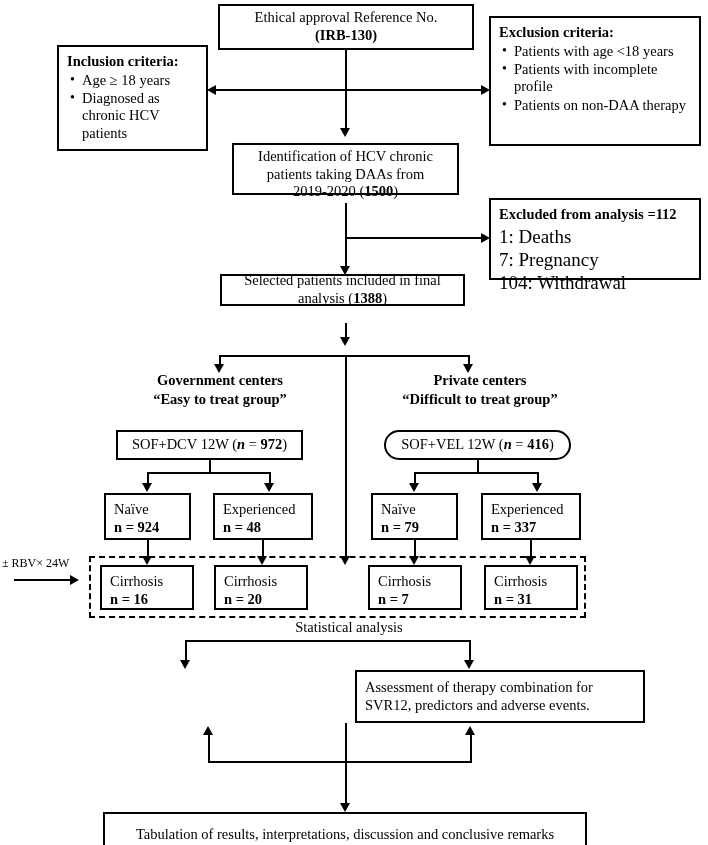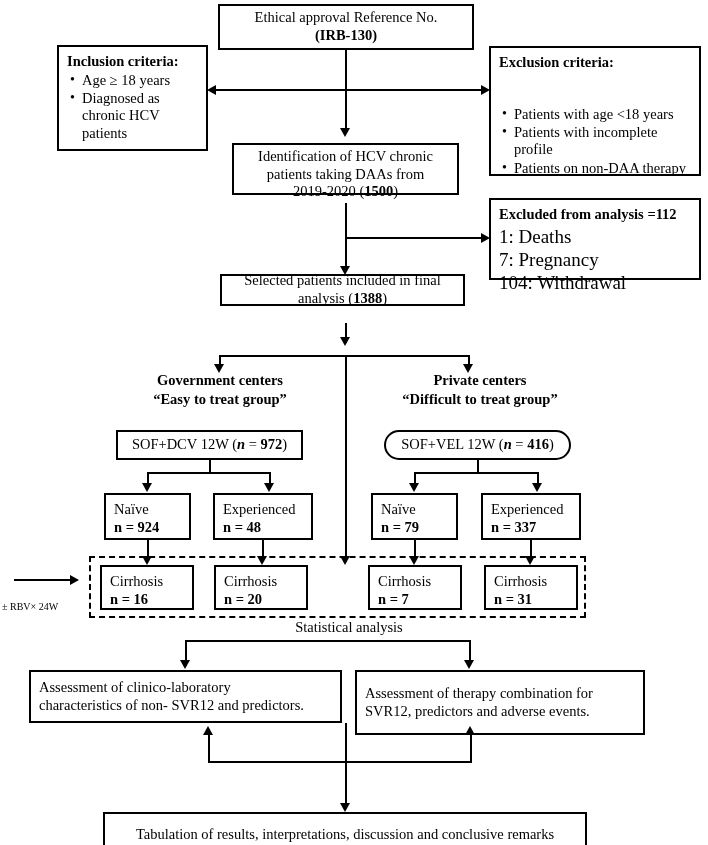--- a/index.html
+++ b/index.html
@@ -66,24 +66,23 @@
   .excl-line { font-size: 19px; line-height: 1.22; }
   .grp-label {
     position: absolute;
     text-align: center;
     font-weight: bold;
     font-size: 14.5px;
     line-height: 1.28;
   }
   .side-label {
     position: absolute;
-    font-size: 10px;
+    font-size: 12px;
     line-height: 1.1;
     white-space: nowrap;
-    margin-top: 44px;
   }
   .stat-label {
     position: absolute;
     font-size: 14.5px;
     text-align: center;
     white-space: nowrap;
   }
   
   .ln {
     position: absolute;
@@ -136,21 +135,21 @@
   <div class="arw arw-d" style="left:340px; top:128px;"></div>
 
   <div class="box thin left-align" style="left:57px; top:45px; width:151px; height:106px;">
     <div class="crit-title">Inclusion criteria:</div>
     <ul class="crit">
       <li>Age ≥ 18 years</li>
       <li>Diagnosed as chronic HCV patients</li>
     </ul>
   </div>
 
-  <div class="box thin left-align" style="left:489px; top:46px; width:212px; height:130px;gap:33px;">
+  <div class="box thin left-align" style="left:489px; top:16px; width:212px; height:130px;">
     <div class="crit-title">Exclusion criteria:</div>
     <ul class="crit">
       <li>Patients with age &lt;18 years</li>
       <li>Patients with incomplete profile</li>
       <li>Patients on non-DAA therapy</li>
     </ul>
   </div>
 
   <div class="ln hln" style="left:216px; top:89px; width:266px; height:1.6px;"></div>
   <div class="arw arw-l" style="left:207px; top:85px;"></div>
@@ -290,26 +289,22 @@
   </div>
 
   <div class="stat-label" style="left:259px; top:619px; width:180px;">Statistical analysis</div>
 
   <div class="ln hln" style="left:185px; top:640px; width:285px; height:1.6px;"></div>
   <div class="ln vln" style="left:185px; top:640px; width:1.6px; height:23px;"></div>
   <div class="arw arw-d" style="left:180px; top:660px;"></div>
   <div class="ln vln" style="left:469px; top:640px; width:1.6px; height:23px;"></div>
   <div class="arw arw-d" style="left:464px; top:660px;"></div>
 
-  <div class="box left-align" style="left:29px; top:670px; width:313px; height:53px; justify-content:center;">
-    <div>Assessment of clinico-laboratory</div>
-    <div>characteristics of non- SVR12 and predictors.</div>
-  </div>
-
-  <div class="box left-align" style="left:355px; top:670px; width:290px; height:65px; justify-content:center;">
+
+  <div class="box left-align" style="left:355px; top:670px; width:290px; height:53px; justify-content:center;">
     <div>Assessment of therapy combination for</div>
     <div>SVR12, predictors and adverse events.</div>
   </div>
 
   <div class="arw arw-u" style="left:203px; top:726px;"></div>
   <div class="ln vln" style="left:208px; top:733px; width:1.6px; height:29px;"></div>
   <div class="arw arw-u" style="left:465px; top:726px;"></div>
   <div class="ln vln" style="left:470px; top:733px; width:1.6px; height:29px;"></div>
   <div class="ln hln" style="left:208px; top:761px; width:264px; height:1.6px;"></div>
   <div class="ln vln" style="left:345px; top:723px; width:1.6px; height:84px;"></div>

